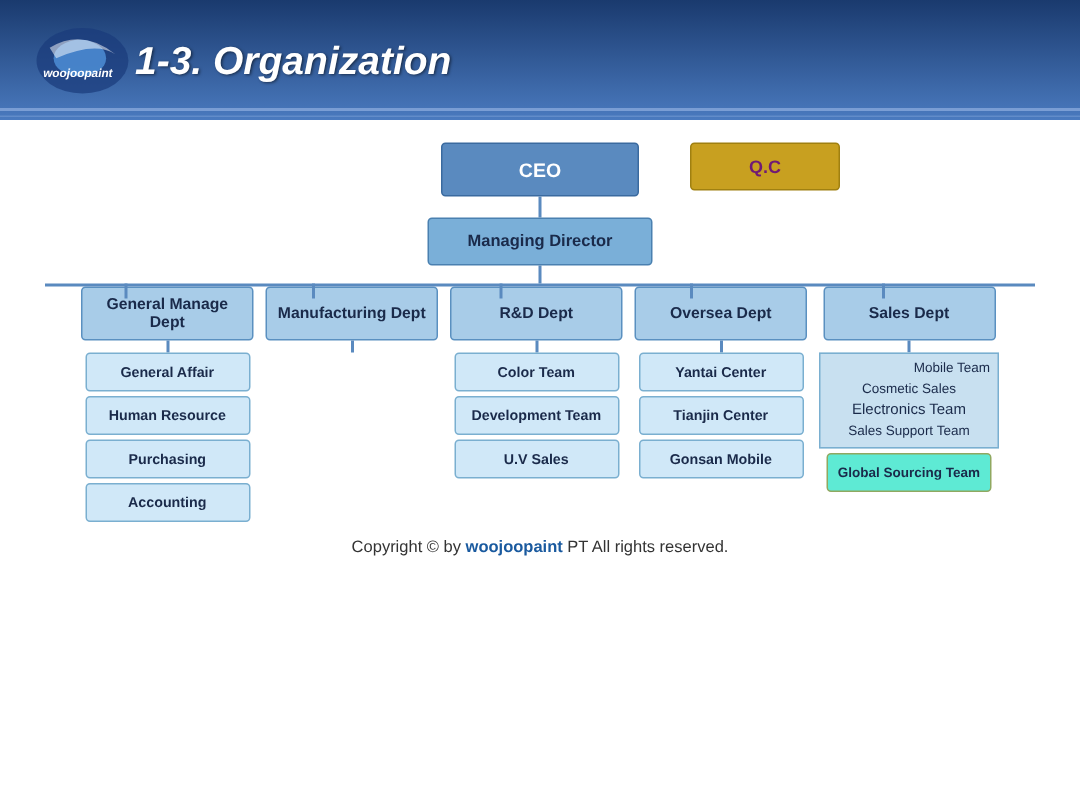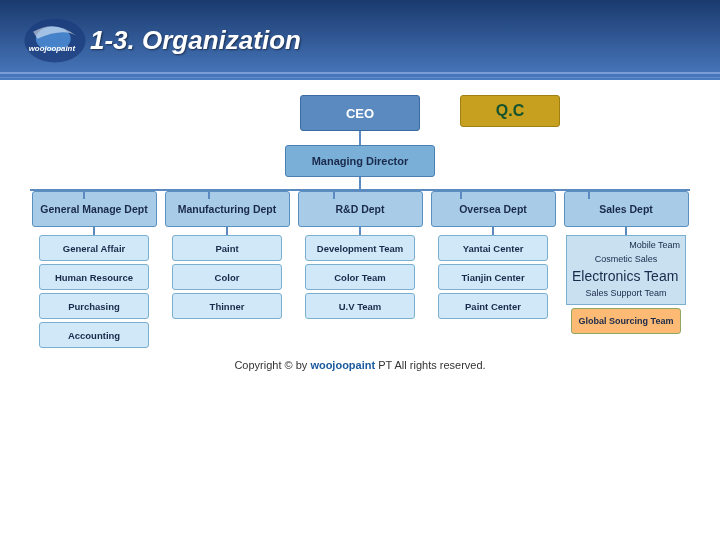--- a/index.html
+++ b/index.html
@@ -53,45 +53,45 @@
       text-align: center;
       padding: 6px 10px;
       border-radius: 3px;
       display: flex;
       align-items: center;
       justify-content: center;
     }
     .box-ceo {
       background: #5a8abf;
       color: #fff;
-      width: 120px;
+      width: 132px;
       height: 36px;
       font-size: 13px;
       border: 1.5px solid #3a6a9f;
     }
     .box-qc {
       background: #c8a020;
-      color: #14532d;
+      color: #701a75;
       width: 100px;
       height: 32px;
       border: 1.5px solid #a08010;
-      font-size: 16px;
+      font-size: 12px;
     }
     .box-managing {
       background: #7aafd8;
       color: #1a2a4a;
       width: 150px;
       height: 32px;
       border: 1.5px solid #4a80b0;
       font-size: 11px;
     }
     .box-dept {
       background: #a8cce8;
       color: #1a2a4a;
-      width: 125px;
+      width: 115px;
       min-height: 36px;
       border: 1.5px solid #5a90c0;
       font-size: 10.5px;
       padding: 4px 6px;
     }
     .box-sub {
       background: #d0e8f8;
       color: #1a2a4a;
       width: 110px;
       min-height: 26px;
@@ -223,65 +223,60 @@
           <div class="box box-sub">Purchasing</div>
           <div class="box box-sub">Accounting</div>
         </div>
       </div>
 
       <div class="dept-col">
         <div class="box box-dept">
           <span>Manufacturing Dept</span>
         </div>
         <div class="line-v" style="height:8px;"></div>
-        <div class="sub-items">
-          <div class="box box-sub">Paint</div>
-          <div class="box box-sub">Color</div>
-          <div class="box box-sub">Thinner</div>
-        </div>
       </div>
 
       <div class="dept-col">
         <div class="box box-dept">
           <span>R&amp;D Dept</span>
         </div>
         <div class="line-v" style="height:8px;"></div>
         <div class="sub-items">
+          <div class="box box-sub">Color Team</div>
           <div class="box box-sub">Development Team</div>
-          <div class="box box-sub">Color Team</div>
-          <div class="box box-sub">U.V Team</div>
+          <div class="box box-sub">U.V Sales</div>
         </div>
       </div>
 
       <div class="dept-col">
         <div class="box box-dept">
           <span>Oversea Dept</span>
         </div>
         <div class="line-v" style="height:8px;"></div>
         <div class="sub-items">
           <div class="box box-sub">Yantai Center</div>
           <div class="box box-sub">Tianjin Center</div>
-          <div class="box box-sub">Paint Center</div>
+          <div class="box box-sub">Gonsan Mobile</div>
         </div>
       </div>
 
       <div class="dept-col">
         <div class="box box-dept">
           <span>Sales Dept</span>
         </div>
         <div class="line-v" style="height:8px;"></div>
         <div class="sub-items">
 
           <div style="background:#c8e0f0;border:1.5px solid #7aafd0;padding:3px 5px;width:120px;margin-bottom:3px;">
             <div style="font-size:9px;text-align:right;color:#1a2a4a;line-height:1.5;">Mobile Team</div>
             <div style="font-size:9px;text-align:center;color:#1a2a4a;line-height:1.5;">Cosmetic Sales</div>
-            <div style="font-size:14px;text-align:left;color:#1a2a4a;line-height:1.5;">Electronics Team</div>
+            <div style="font-size:10px;text-align:center;color:#1a2a4a;line-height:1.5;">Electronics Team</div>
             <div style="font-size:9px;text-align:center;color:#1a2a4a;line-height:1.5;">Sales Support Team</div>
           </div>
-          <div class="box box-sub" style="background:#fdba74;border-color:#90a860;font-size:9px;">Global Sourcing Team</div>
+          <div class="box box-sub" style="background:#5eead4;border-color:#90a860;font-size:9px;">Global Sourcing Team</div>
         </div>
       </div>
 
     </div>
 
   </div>
 
   <div class="footer" style="margin-top:8px;">
     <span>Copyright © by </span><span class="footer-brand">woojoopaint</span><span> PT All rights reserved.</span>
   </div>

